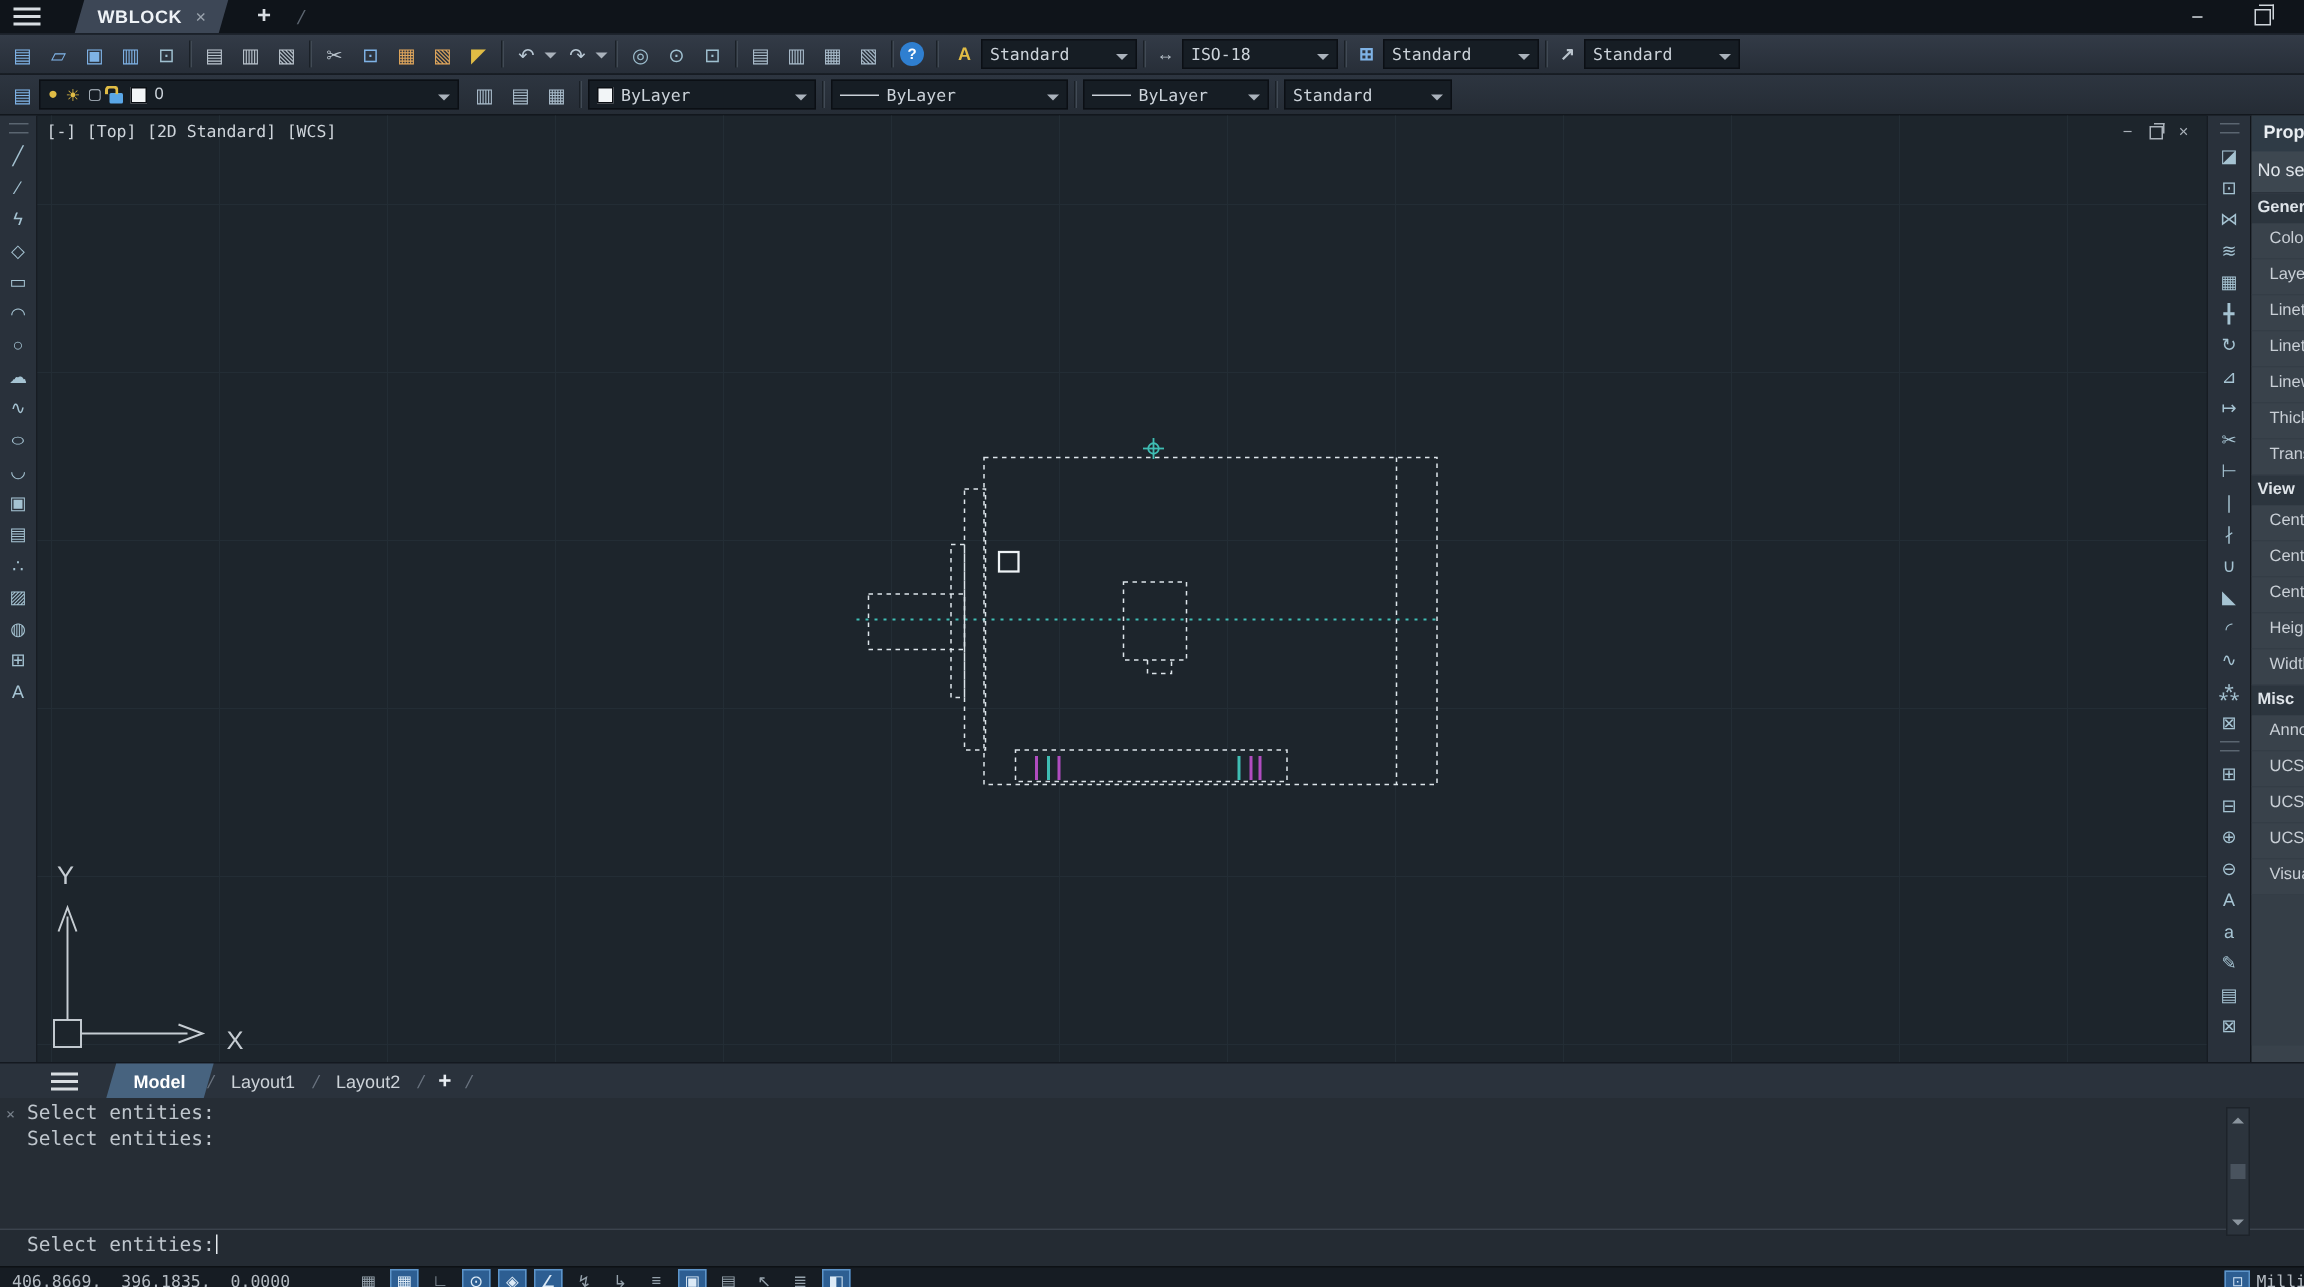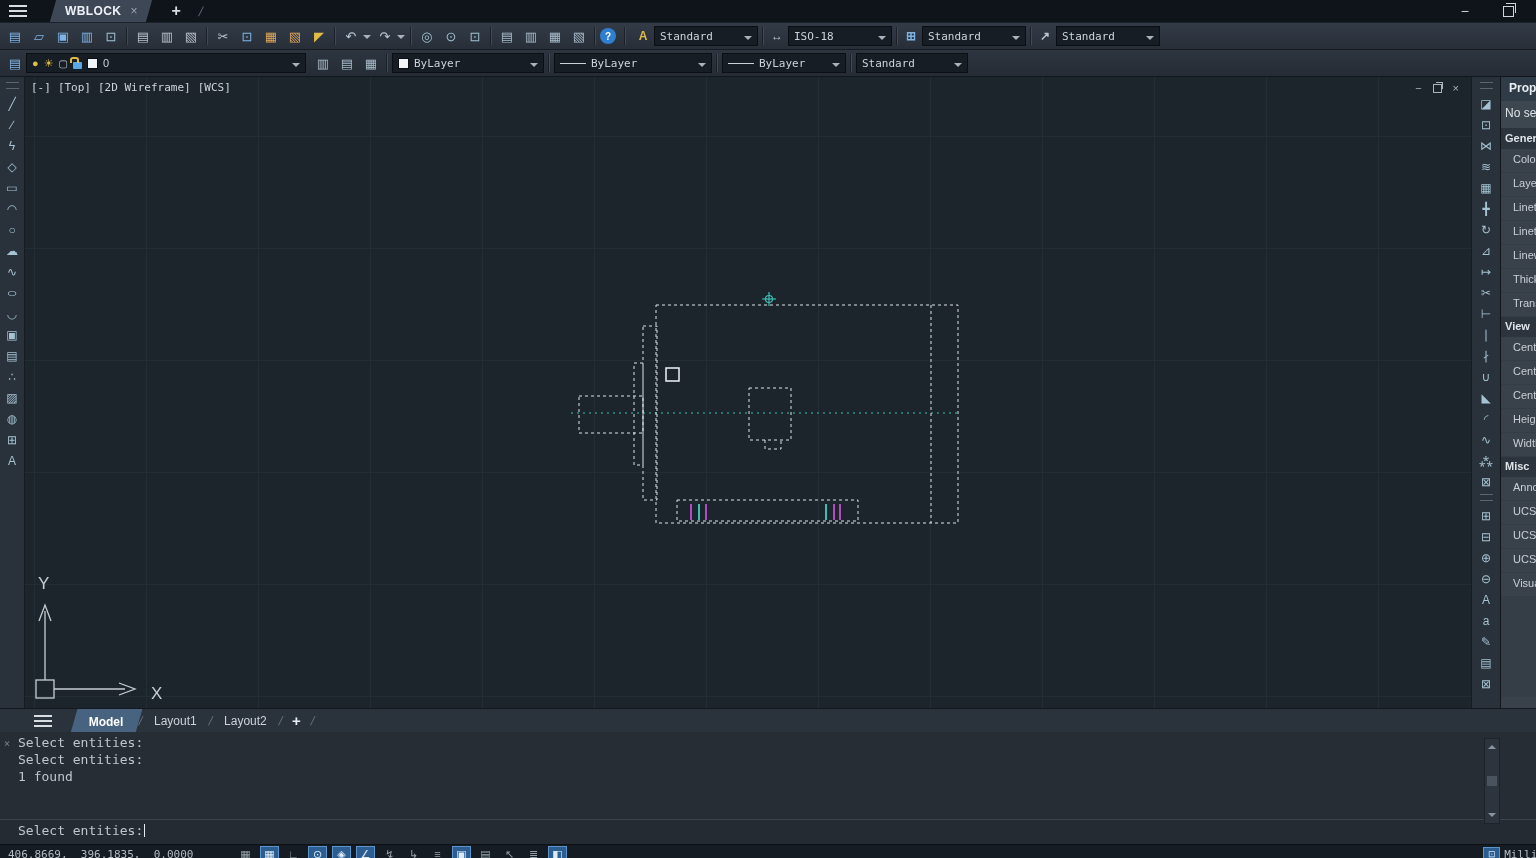--- a/index.html
+++ b/index.html
@@ -262,21 +262,21 @@
       <span class="vbtn">▨</span>
       <span class="vbtn">◍</span>
       <span class="vbtn">⊞</span>
       <span class="vbtn">A</span>
     </div>
 
     <div class="canvas">
       <div class="vplabel">
         <span>[-]</span>
         <span>[Top]</span>
-        <span>[2D Wireframe]</span>
+        <span>[2D Standard]</span>
         <span>[WCS]</span>
       </div>
       <div class="canvasctl">
         <span>−</span>
         <span class="mini-restore"></span>
         <span>×</span>
       </div>
 
       <svg width="1446" height="631" viewBox="0 0 1446 631" style="position:absolute;left:0;top:0;">
 
@@ -396,21 +396,20 @@
     <span class="tsl">/</span>
     <span class="addtab">+</span>
     <span class="tsl">/</span>
   </div>
 
   <div class="cmd">
     <span class="closex">×</span>
     <div class="hist">
       <div class="line">Select entities:</div>
       <div class="line">Select entities:</div>
-      <div class="line">1 found</div>
     </div>
     <div class="prompt"><span>Select entities:</span><span class="caret"></span></div>
     <div class="cscroll">
       <span class="up"></span>
       <span class="thumb"></span>
       <span class="dn"></span>
     </div>
   </div>
 
   <div class="status">

